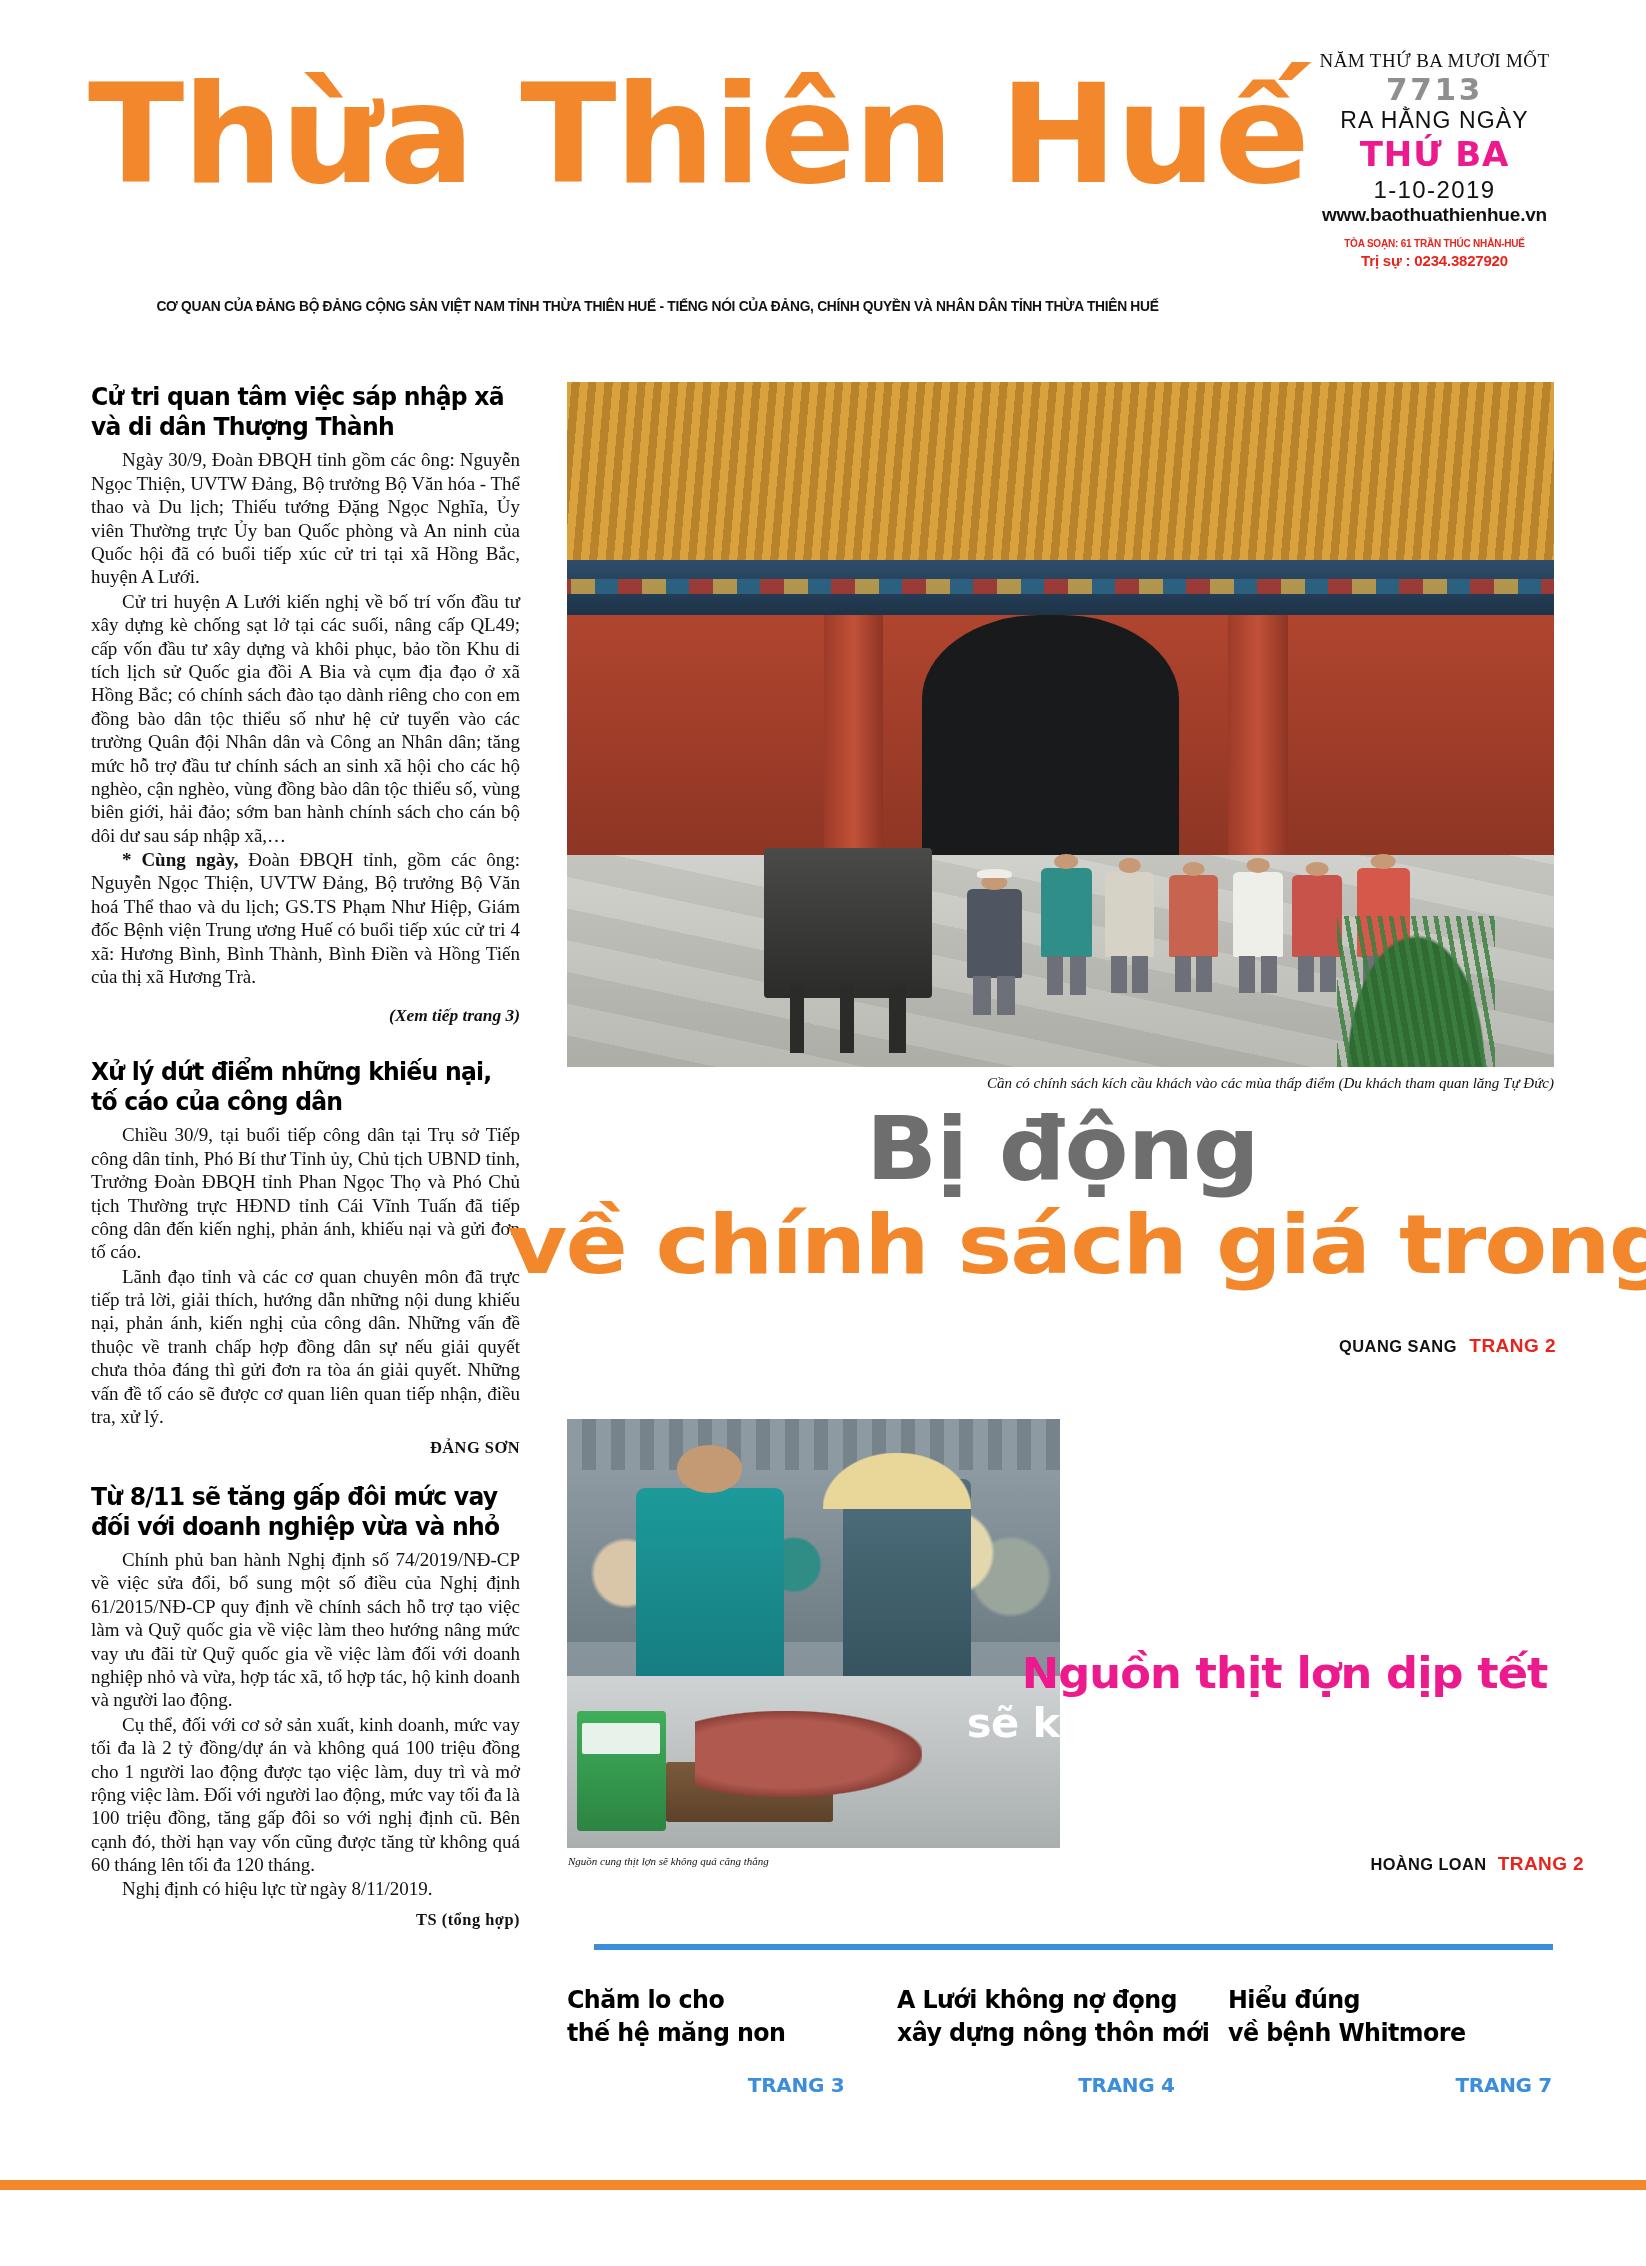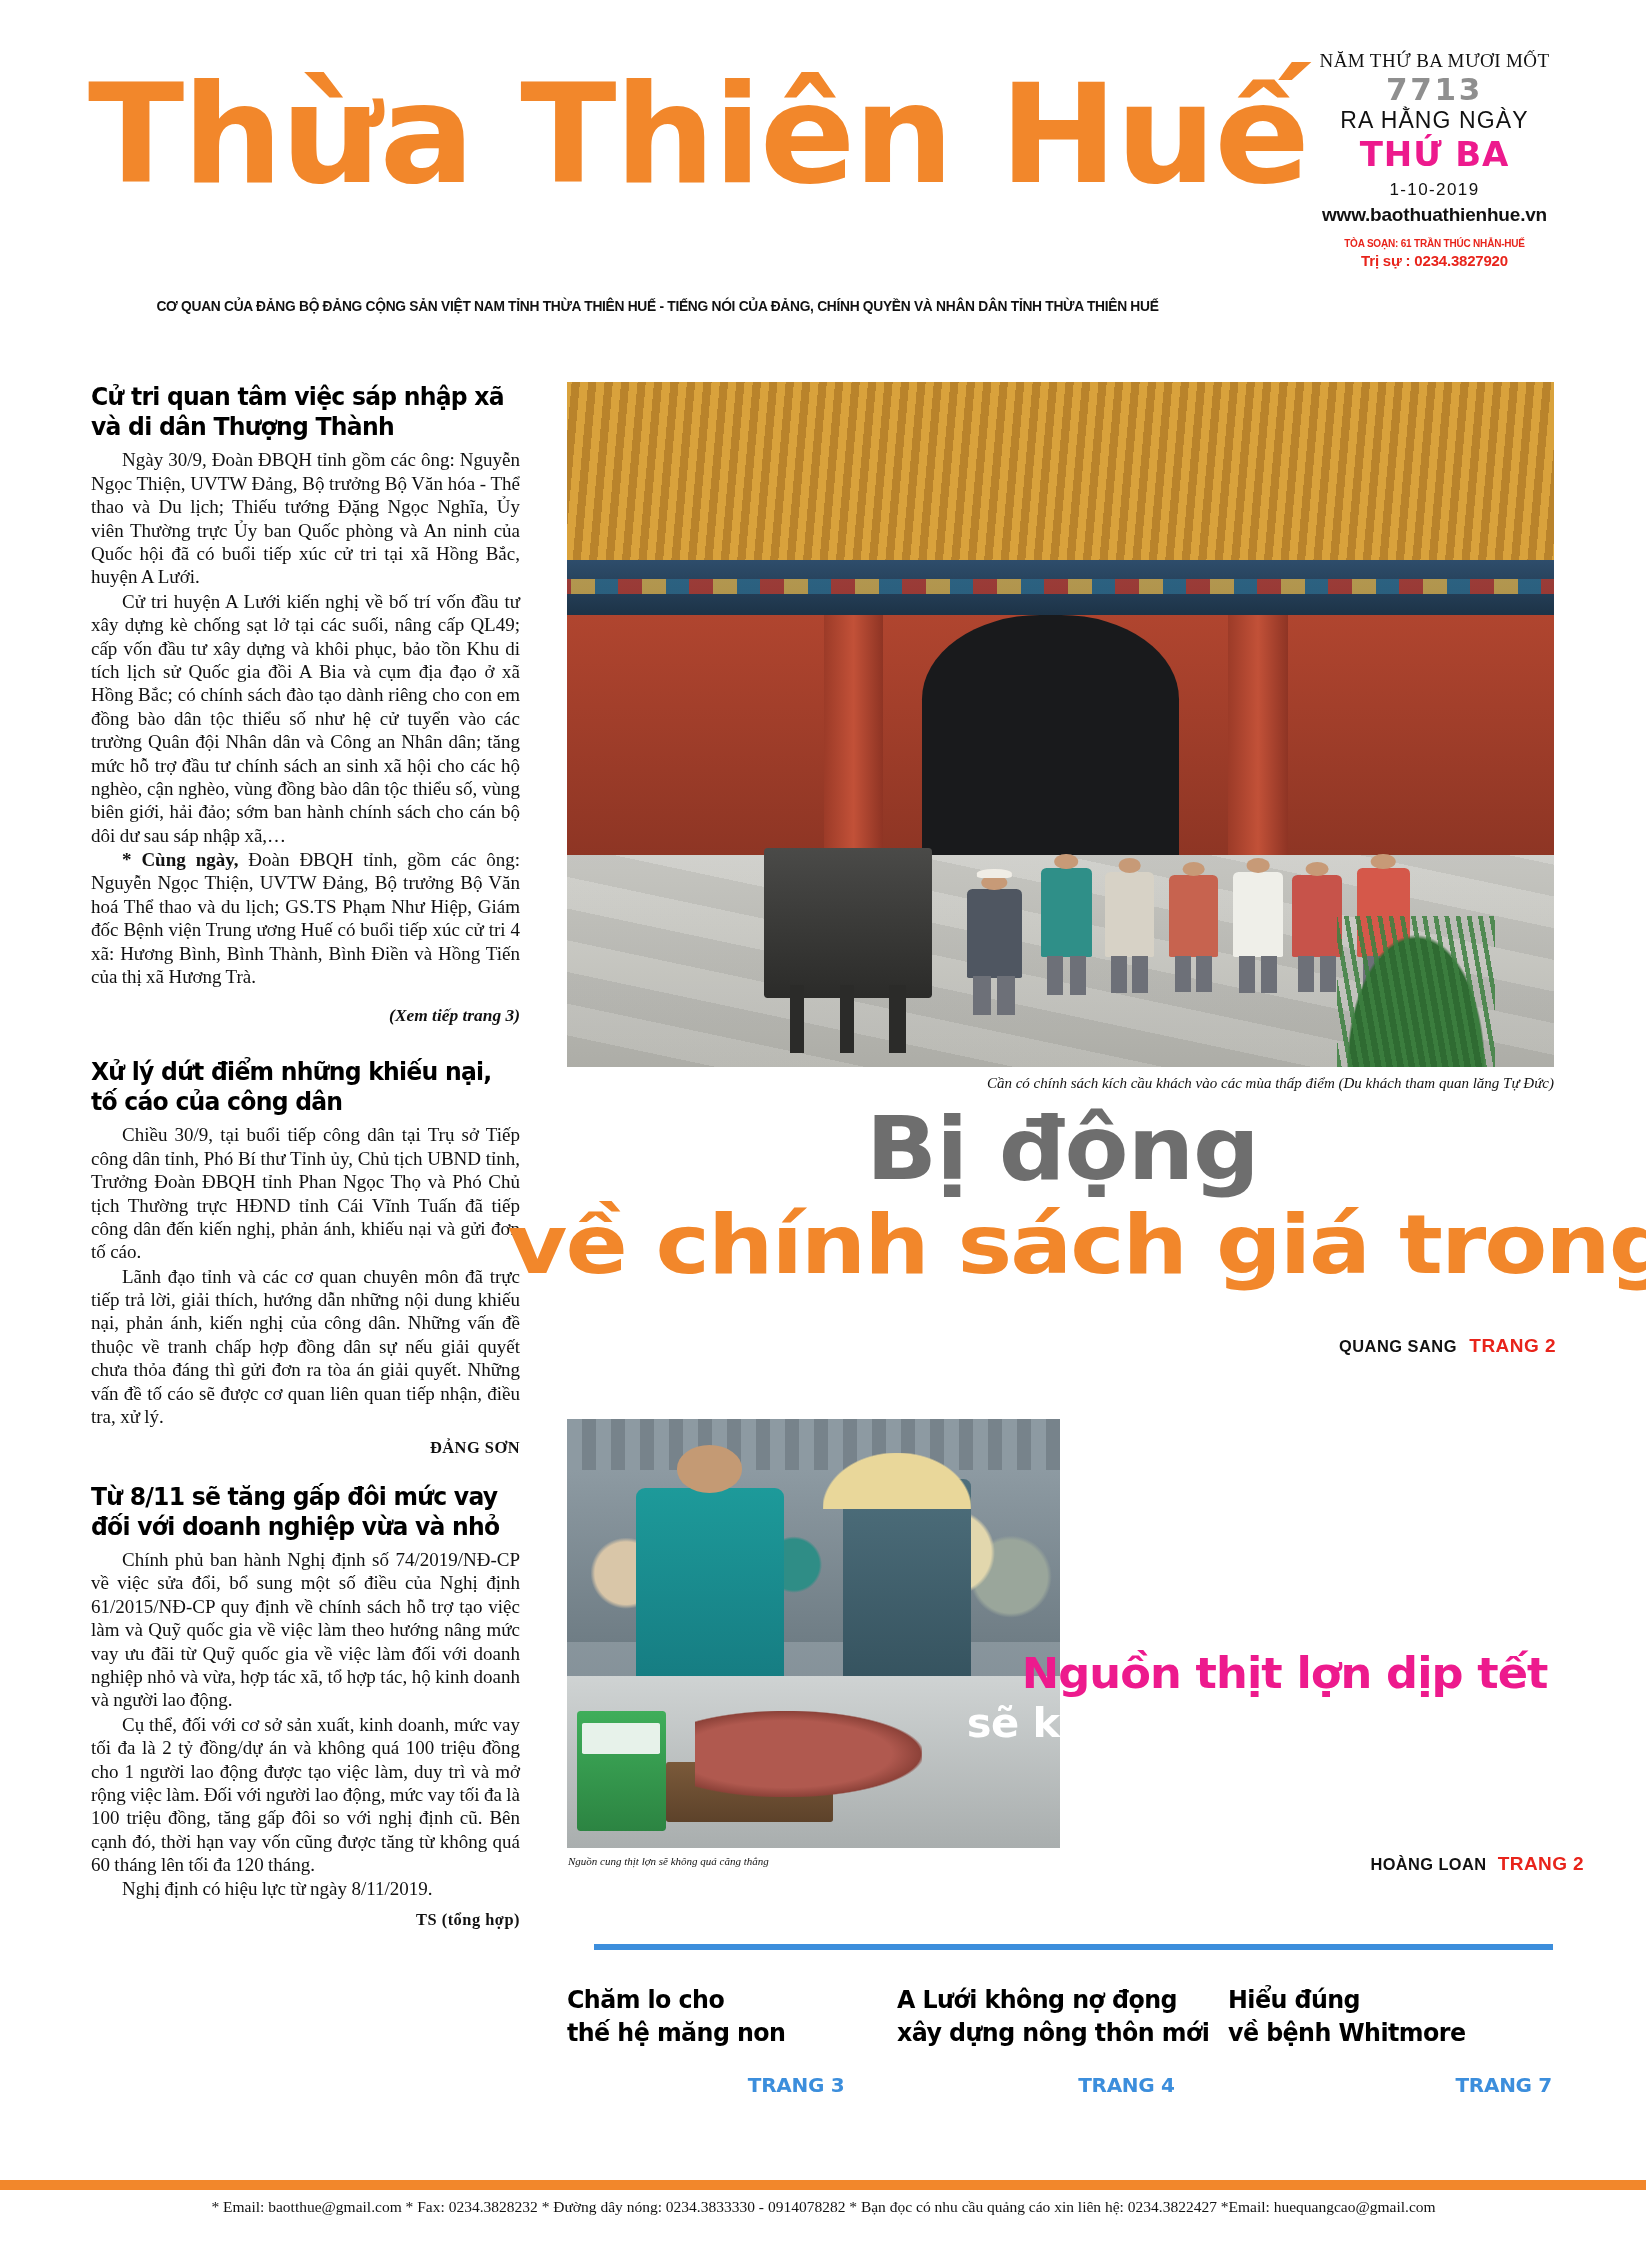--- a/index.html
+++ b/index.html
@@ -101,21 +101,21 @@
     font-family: "DejaVu Sans", sans-serif;
     font-weight: bold;
     font-size: 34px;
     letter-spacing: 0.9px;
     color: #ED1A8D;
     line-height: 37px;
     margin-top: 2.7px;
   }
   .mr-date {
     font-family: "Liberation Sans", sans-serif;
-    font-size: 17px;
+    font-size: 24px;
     letter-spacing: 1.4px;
     color: #111;
     line-height: 26.5px;
     margin-top: 3.7px;
   }
   .mr-web {
     font-family: "Liberation Sans", sans-serif;
     font-weight: bold;
     font-size: 19px;
     color: #111;
@@ -654,16 +654,15 @@
       <div class="teaser-page">TRANG 4</div>
     </div>
     <div class="teaser">
       <div class="teaser-title">Hiểu đúng</div>
       <div class="teaser-title">về bệnh Whitmore</div>
       <div class="teaser-page">TRANG 7</div>
     </div>
   </div>
 
   <div class="orange-rule"></div>
-  <div class="footer-text">* Email: baotthue@gmail.com * Fax: 0234.3828232 * Đường dây nóng: 0234.3833330 - 0914078282 * Bạn đọc có nhu cầu quảng cáo xin liên hệ: 0234.3822427 *Email: huequangcao@gmail.com</div>
 
 </div>
 
 
 </body></html>

